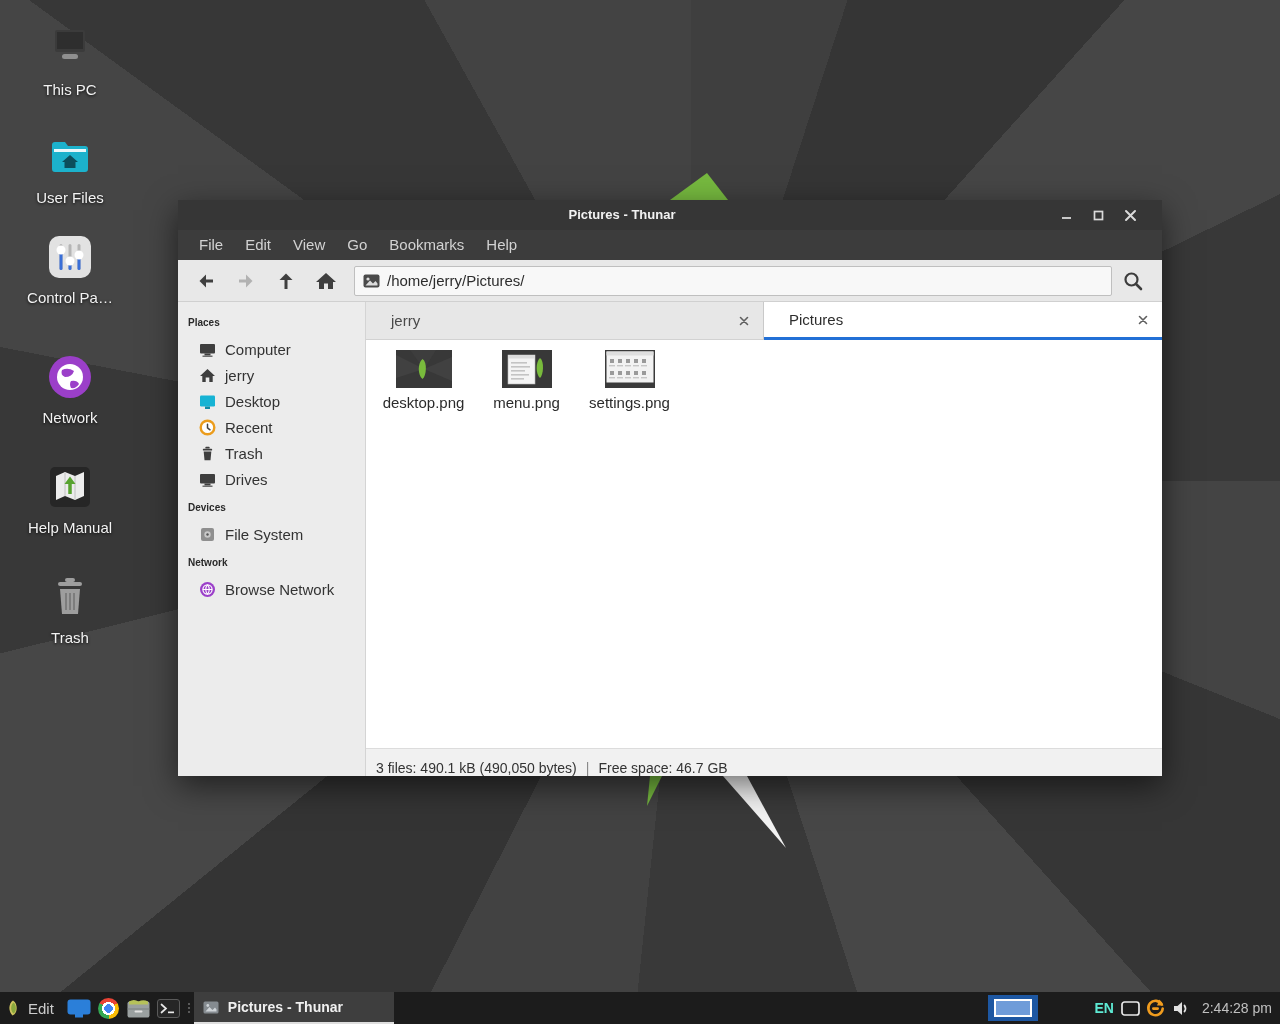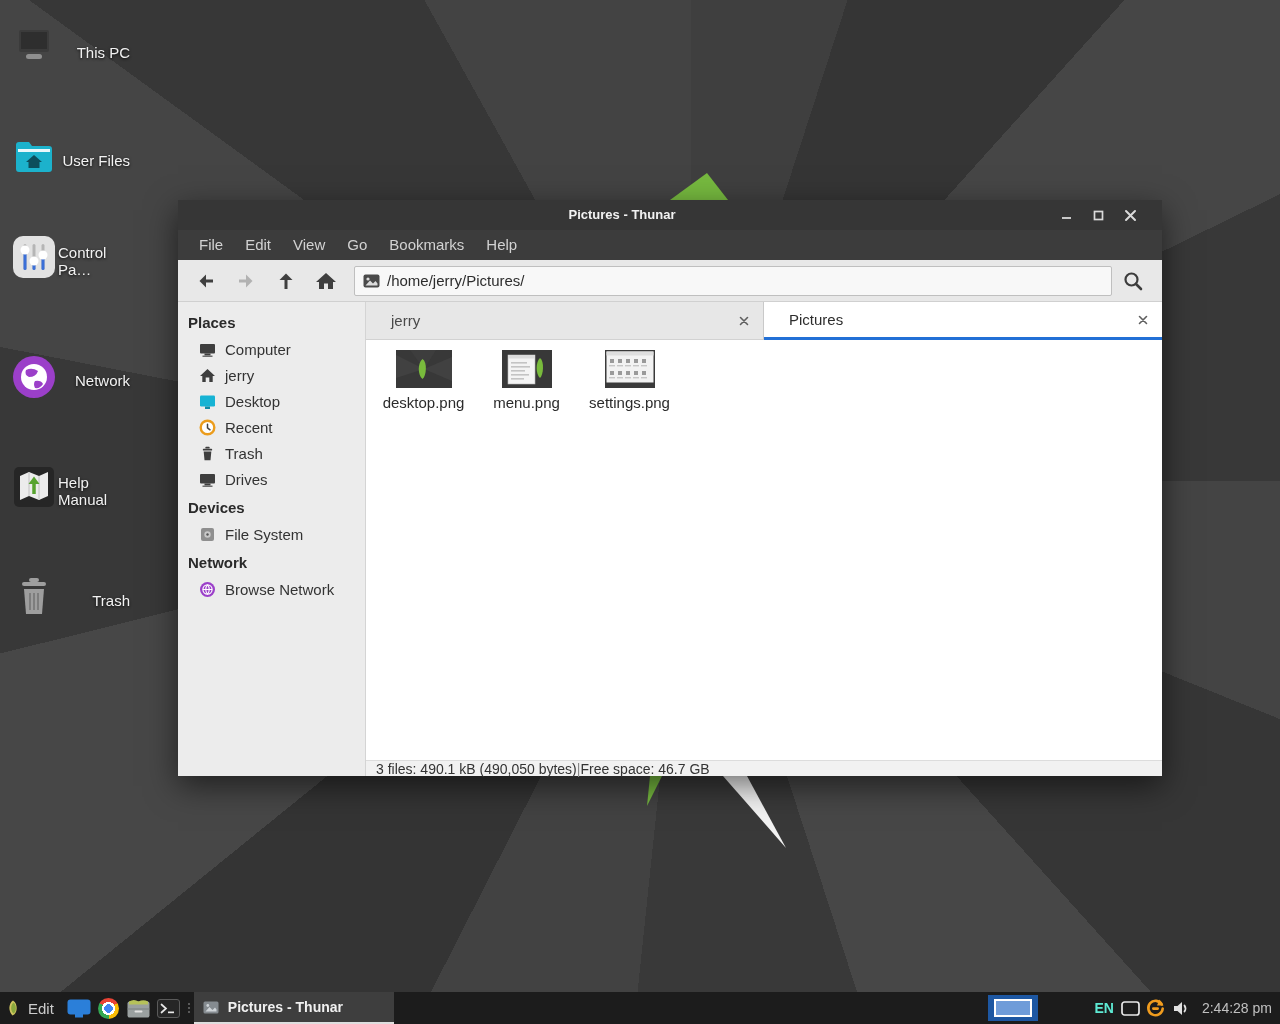--- a/index.html
+++ b/index.html
@@ -10,21 +10,21 @@
       #3f3f3f 0deg 18deg,#353535 18deg 42deg,#464646 42deg 64deg,#383838 64deg 90deg,
       #444444 90deg 112deg,#363636 112deg 138deg,#474747 138deg 162deg,#393939 162deg 186deg,
       #424242 186deg 207deg,#343434 207deg 231deg,#474747 231deg 256deg,#383838 256deg 281deg,
       #454545 281deg 306deg,#373737 306deg 331deg,#434343 331deg 360deg);}
   .accent{position:absolute;inset:0;pointer-events:none;}
   .tri-top{position:absolute;inset:0;background:#76b93f;clip-path:polygon(670px 200px,728px 200px,707px 173px);}
   .tri-sliver{position:absolute;inset:0;background:#76b93f;clip-path:polygon(650px 776px,662px 776px,647px 806px);}
   .tri-white{position:absolute;inset:0;background:#f2f2f2;clip-path:polygon(723px 776px,747px 776px,786px 848px);}
 
   
-  .dicon{position:absolute;left:10px;width:120px;display:flex;flex-direction:row;align-items:center;cursor:default;justify-content:space-between;}
+  .dicon{position:absolute;left:10px;width:120px;display:flex;flex-direction:column;align-items:center;cursor:default;}
   .dicon .dic{height:50px;display:flex;align-items:center;justify-content:center;}
   .dicon .dlabel{margin-top:7px;font-size:15px;color:#f2f2f2;text-shadow:0 1px 3px rgba(0,0,0,.85);}
 
   
   .window{position:absolute;left:178px;top:200px;width:984px;height:576px;
           box-shadow:0 10px 30px rgba(0,0,0,.55);display:flex;flex-direction:column;}
   .titlebar{height:30px;background:#363636;position:relative;flex:none;}
   .title{position:absolute;left:0;right:96px;top:0;height:30px;line-height:30px;text-align:center;
          color:#f2f2f2;font-weight:bold;font-size:13px;}
   .winbtns{position:absolute;right:0;top:0;height:30px;display:flex;padding-right:16px;}
@@ -36,39 +36,39 @@
   .tbtn{width:40px;height:34px;display:flex;align-items:center;justify-content:center;}
   .pathfield{flex:1;height:30px;margin-left:8px;background:#f8f8f8;border:1px solid #bfbfbf;border-radius:2px;
              display:flex;align-items:center;padding:0 8px;box-sizing:border-box;}
   .pathfield input{border:none;outline:none;background:transparent;font-family:"Liberation Sans",sans-serif;
              font-size:15px;color:#2d2d2d;margin-left:7px;flex:1;padding:0;}
   .searchbtn{width:42px;height:34px;display:flex;align-items:center;justify-content:center;}
 
   .winbody{flex:1;display:flex;min-height:0;}
   .sidebar{width:188px;flex:none;background:#ececec;border-right:1px solid #d4d4d4;box-sizing:border-box;
            padding-top:8px;overflow:hidden;}
-  .sbheader{height:26px;line-height:26px;padding-left:10px;font-size:15px;font-weight:bold;color:#2a2a2a;margin-top:3px;}
+  .sbheader{height:26px;line-height:26px;padding-left:10px;font-size:10px;font-weight:bold;color:#2a2a2a;margin-top:3px;}
   .sbheader:first-child{margin-top:0;}
   .sbitem{height:26px;display:flex;align-items:center;padding-left:21px;gap:9px;font-size:15px;color:#333;cursor:default;}
   .sbitem svg{flex:none;}
 
   .content{flex:1;display:flex;flex-direction:column;min-width:0;background:#fff;}
   .tabbar{height:38px;flex:none;display:flex;background:#e7e7e7;}
   .tab{width:50%;position:relative;display:flex;align-items:center;box-sizing:border-box;font-size:15px;cursor:default;}
   .tab .tlabel{padding-left:25px;}
   .tab .tclose{position:absolute;right:11px;top:50%;transform:translateY(-50%);width:16px;height:16px;
                display:flex;align-items:center;justify-content:center;}
   .tab-inactive{background:#e7e7e7;color:#4a4a4a;border-right:1px solid #c9c9c9;border-bottom:1px solid #d2d2d2;}
   .tab-active{background:#fff;color:#2d2d2d;border-bottom:3px solid #2270d6;}
   .filearea{flex:1;background:#fff;display:flex;align-items:flex-start;padding:10px 8px 0 10px;gap:8px;}
   .fitem{width:95px;display:flex;flex-direction:column;align-items:center;cursor:default;}
   .fthumb{height:38px;display:flex;align-items:flex-end;justify-content:center;}
   .fname{margin-top:6px;font-size:15px;color:#2b2b2b;}
-  .statusbar{height:16px;flex:none;background:#f1f1f1;border-top:1px solid #dcdcdc;display:flex;align-items:flex-start;
-             padding-left:10px;font-size:14px;color:#333;box-sizing:border-box;}
+  .statusbar{height:28px;flex:none;background:#f1f1f1;border-top:1px solid #dcdcdc;display:flex;align-items:flex-end;
+             padding-left:10px;font-size:14px;color:#333;gap:9px;box-sizing:border-box;}
 
   
   .taskbar{position:absolute;left:0;bottom:0;width:1280px;height:32px;background:#1c1c1c;display:flex;align-items:center;}
   .tb-mint{width:28px;height:32px;display:flex;align-items:center;justify-content:center;}
   .tb-menu-label{color:#cccccc;font-size:15px;margin-right:10px;cursor:default;}
   .tb-launcher{width:30px;height:32px;display:flex;align-items:center;justify-content:center;}
   .tb-sep{width:10px;height:32px;display:flex;flex-direction:column;align-items:center;justify-content:center;gap:2px;}
   .tb-sep i{width:2px;height:2px;background:#6e6e6e;border-radius:50%;display:block;}
   .tb-task{height:32px;width:200px;box-sizing:border-box;background:#3e3e3e;border-bottom:2px solid #dedede;
            display:flex;align-items:center;gap:9px;padding:0 10px 0 9px;cursor:default;}

